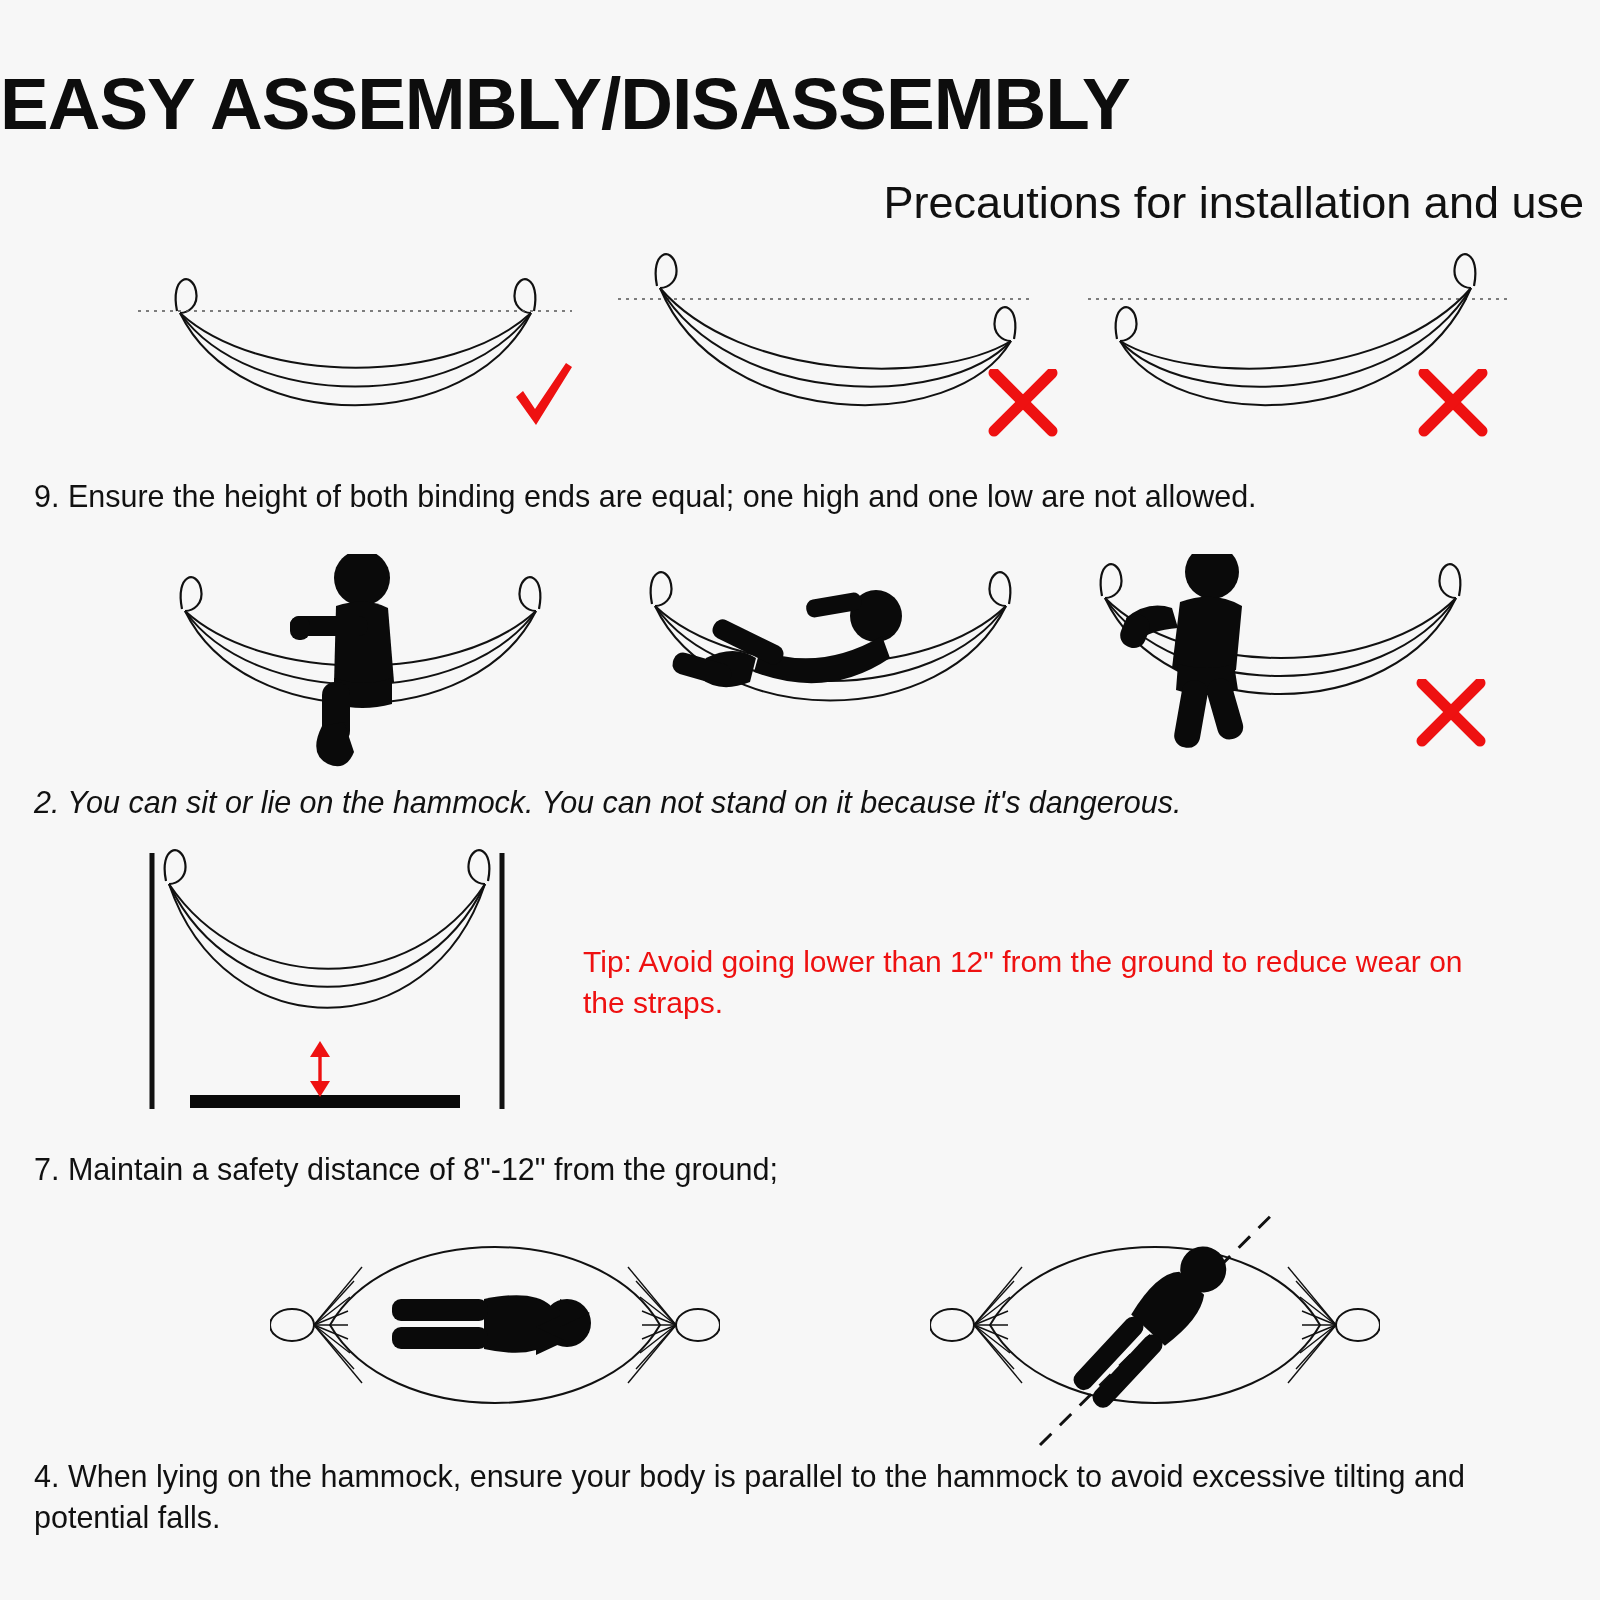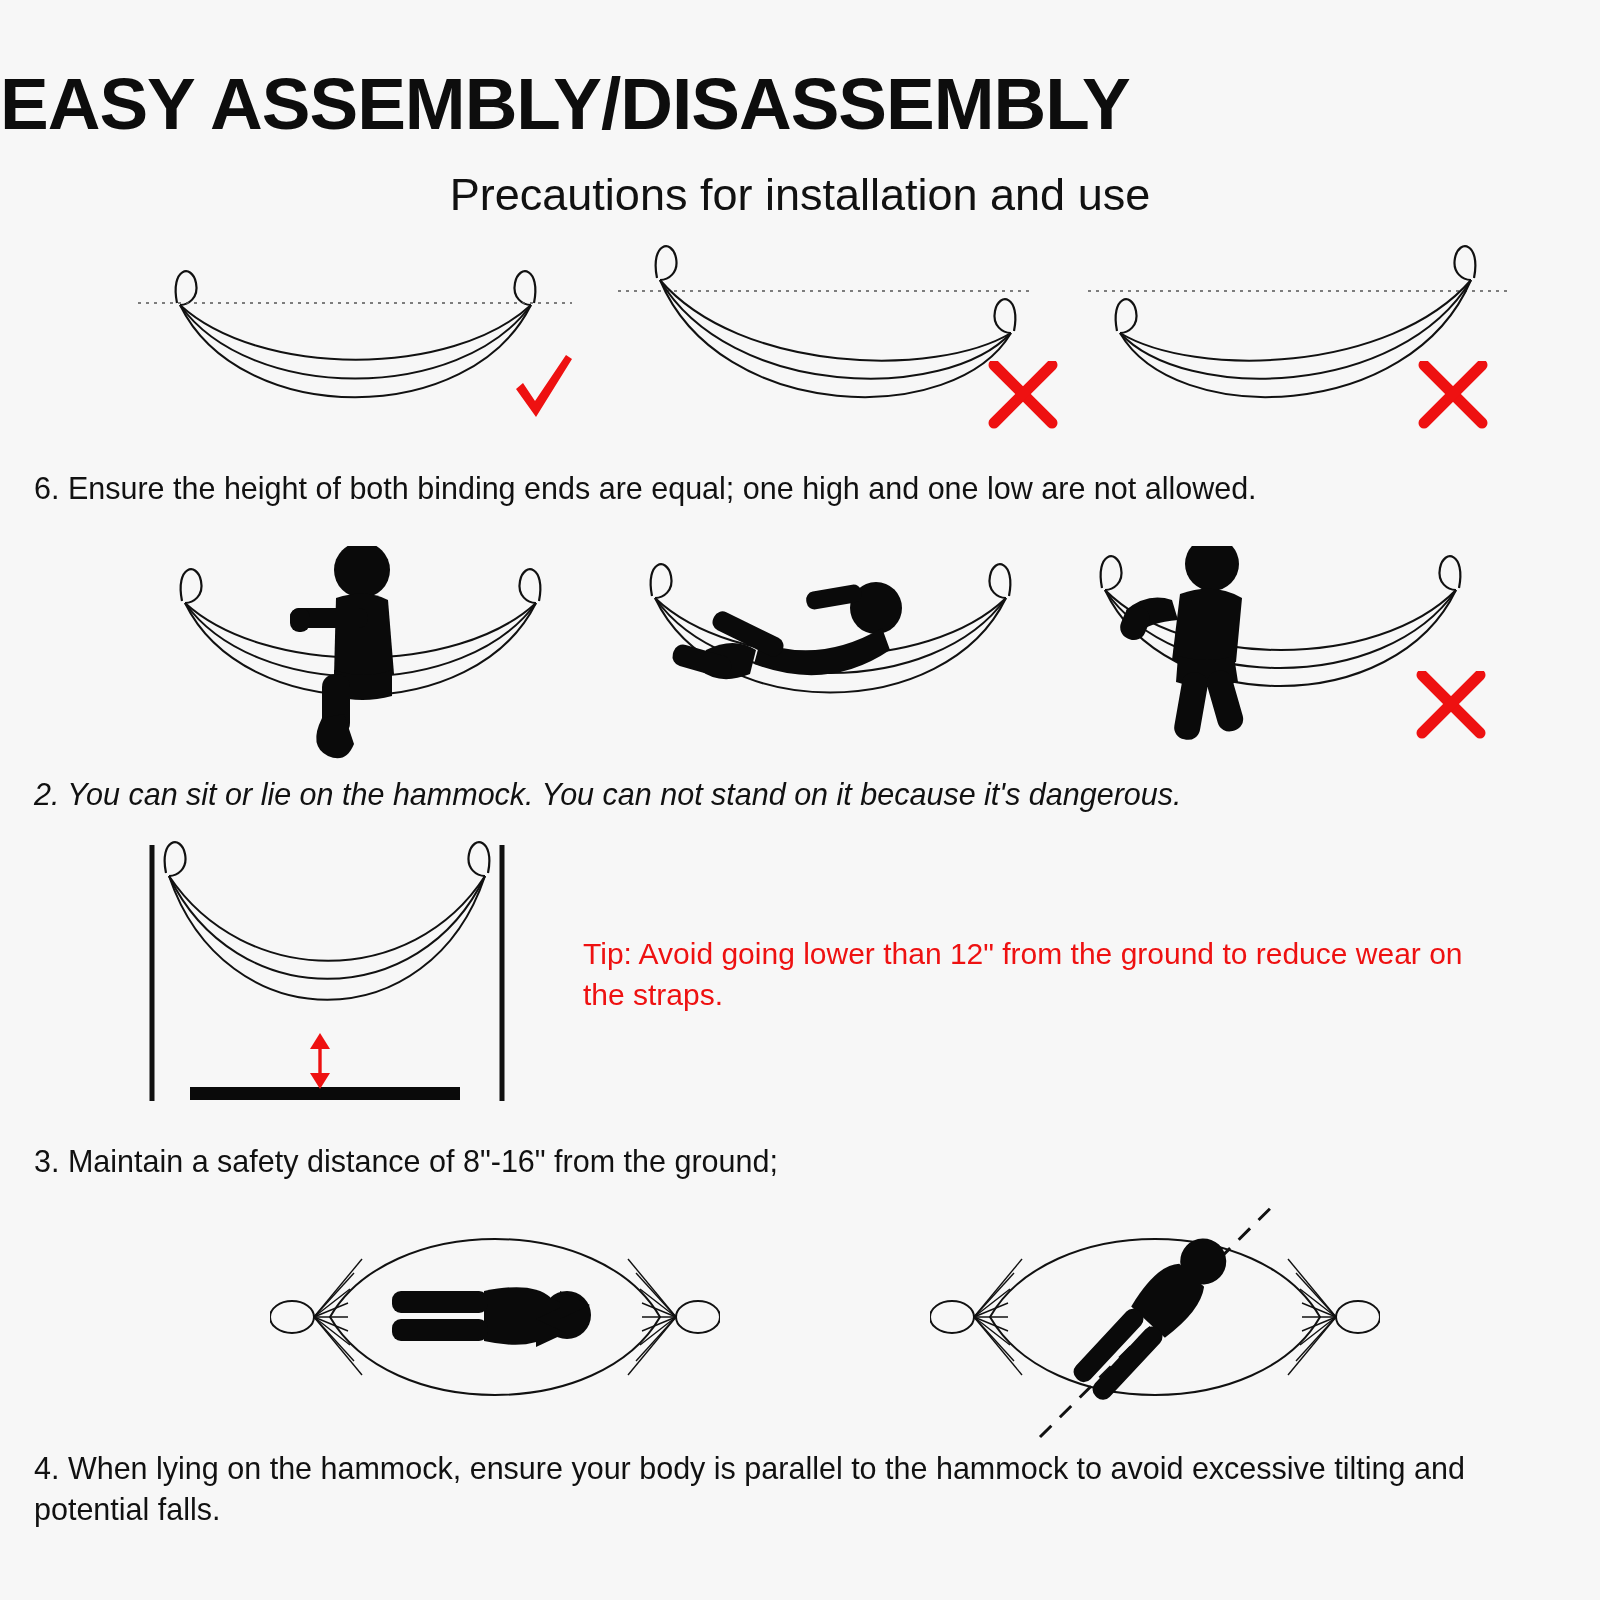--- a/index.html
+++ b/index.html
@@ -27,24 +27,24 @@
     text-align: left;
     font-size: 73px;
     font-weight: bold;
     letter-spacing: -1px;
     line-height: 1.05;
     margin: 0;
     padding-top: 66px;
     font-family: "Liberation Sans", sans-serif;
   }
   .subtitle {
-    text-align: center;
+    text-align: right;
     font-size: 45px;
     font-weight: normal;
-    margin: 8px;
+    margin: 16px;
     padding-top: 18px;
     color: #111;
   }
 
   
   .row {
     position: relative;
     width: 1600px;
   }
   .caption {
@@ -109,21 +109,21 @@
       <path d="M50,90 C105,185 340,180 401,37" fill="none" stroke="#111" stroke-width="2"></path>
       <path d="M50,90 C115,160 330,155 401,37" fill="none" stroke="#111" stroke-width="2"></path>
       <path d="M50,90 C125,135 320,130 401,37" fill="none" stroke="#111" stroke-width="2"></path>
     </svg>
     <svg class="abs" style="left:1418px; top:118px;" width="70" height="70" viewBox="0 0 70 70">
       <path d="M6,4 L64,62" stroke="#ee1111" stroke-width="11" stroke-linecap="round"></path>
       <path d="M64,4 L6,62" stroke="#ee1111" stroke-width="11" stroke-linecap="round"></path>
     </svg>
   </div>
 
-  <div class="caption" style="margin-top:10px;">6. Ensure the height of both binding ends are equal; one high and one low are not allowed.</div>
+  <div class="caption" style="margin-top:10px;">9. Ensure the height of both binding ends are equal; one high and one low are not allowed.</div>
 
   <div class="row" style="height:220px; margin-top:38px;">
 
     <svg class="abs" style="left:140px; top:0;" width="460" height="220" viewBox="0 0 460 220">
       <path d="M42,55 C35,20 57,15 61,35 C64,50 53,57 45,57" fill="none" stroke="#111" stroke-width="2.2"></path>
       <path d="M399,55 C406,20 384,15 380,35 C377,50 388,57 396,57" fill="none" stroke="#111" stroke-width="2.2"></path>
       <path d="M45,57 C105,180 335,180 396,57" fill="none" stroke="#111" stroke-width="2"></path>
       <path d="M45,57 C115,155 325,155 396,57" fill="none" stroke="#111" stroke-width="2"></path>
       <path d="M45,57 C125,130 317,130 396,57" fill="none" stroke="#111" stroke-width="2"></path>
 
@@ -200,21 +200,21 @@
       <g>
         <line x1="190" y1="200" x2="190" y2="240" stroke="#ee1111" stroke-width="3.4"></line>
         <path d="M190,192 L180,208 L200,208 Z" fill="#ee1111"></path>
         <path d="M190,248 L180,232 L200,232 Z" fill="#ee1111"></path>
       </g>
     </svg>
 
     <div class="tip" style="left:583px; top:92px; width:880px;">Tip: Avoid going lower than 12" from the ground to reduce wear on the straps.</div>
   </div>
 
-  <div class="caption" style="margin-top:10px;">3. Maintain a safety distance of 8"-16" from the ground;</div>
+  <div class="caption" style="margin-top:10px;">7. Maintain a safety distance of 8"-12" from the ground;</div>
 
   <div class="row" style="height:235px; margin-top:26px;">
 
     <svg class="abs" style="left:270px; top:0;" width="450" height="220" viewBox="0 0 450 220">
 
       <path d="M60,110 C120,6 330,6 390,110 C330,214 120,214 60,110 Z" fill="none" stroke="#111" stroke-width="2"></path>
 
       <ellipse cx="22" cy="110" rx="22" ry="16" fill="none" stroke="#111" stroke-width="2"></ellipse>
 
       <ellipse cx="428" cy="110" rx="22" ry="16" fill="none" stroke="#111" stroke-width="2"></ellipse>

